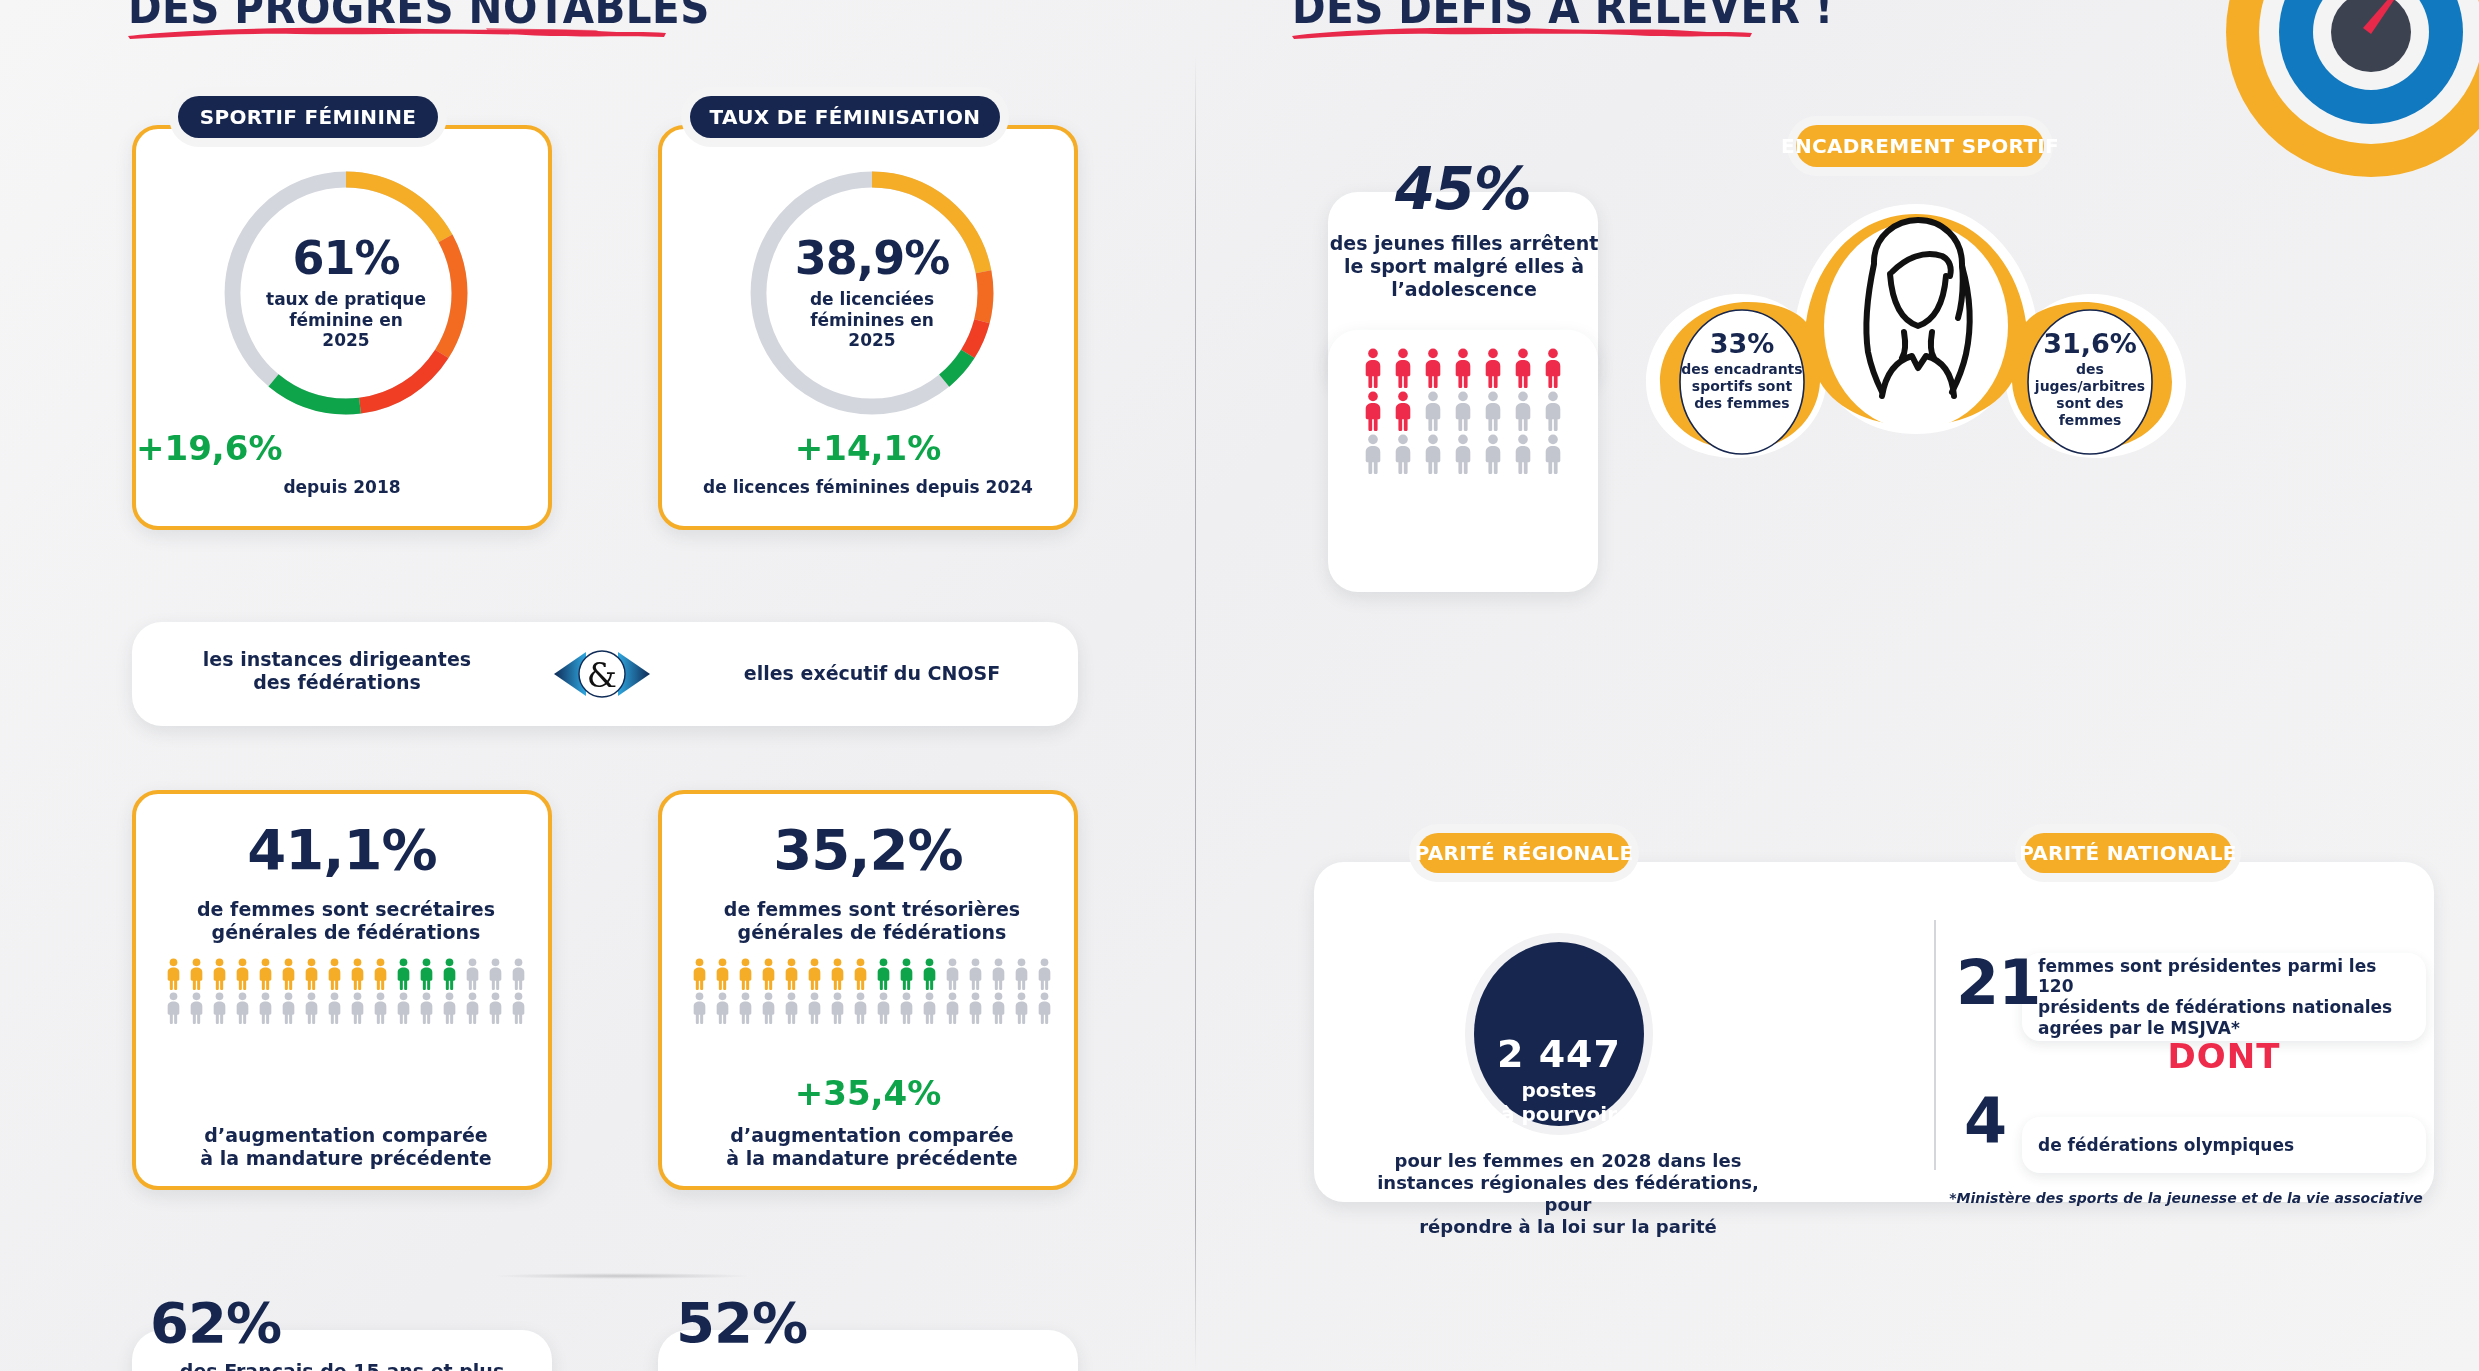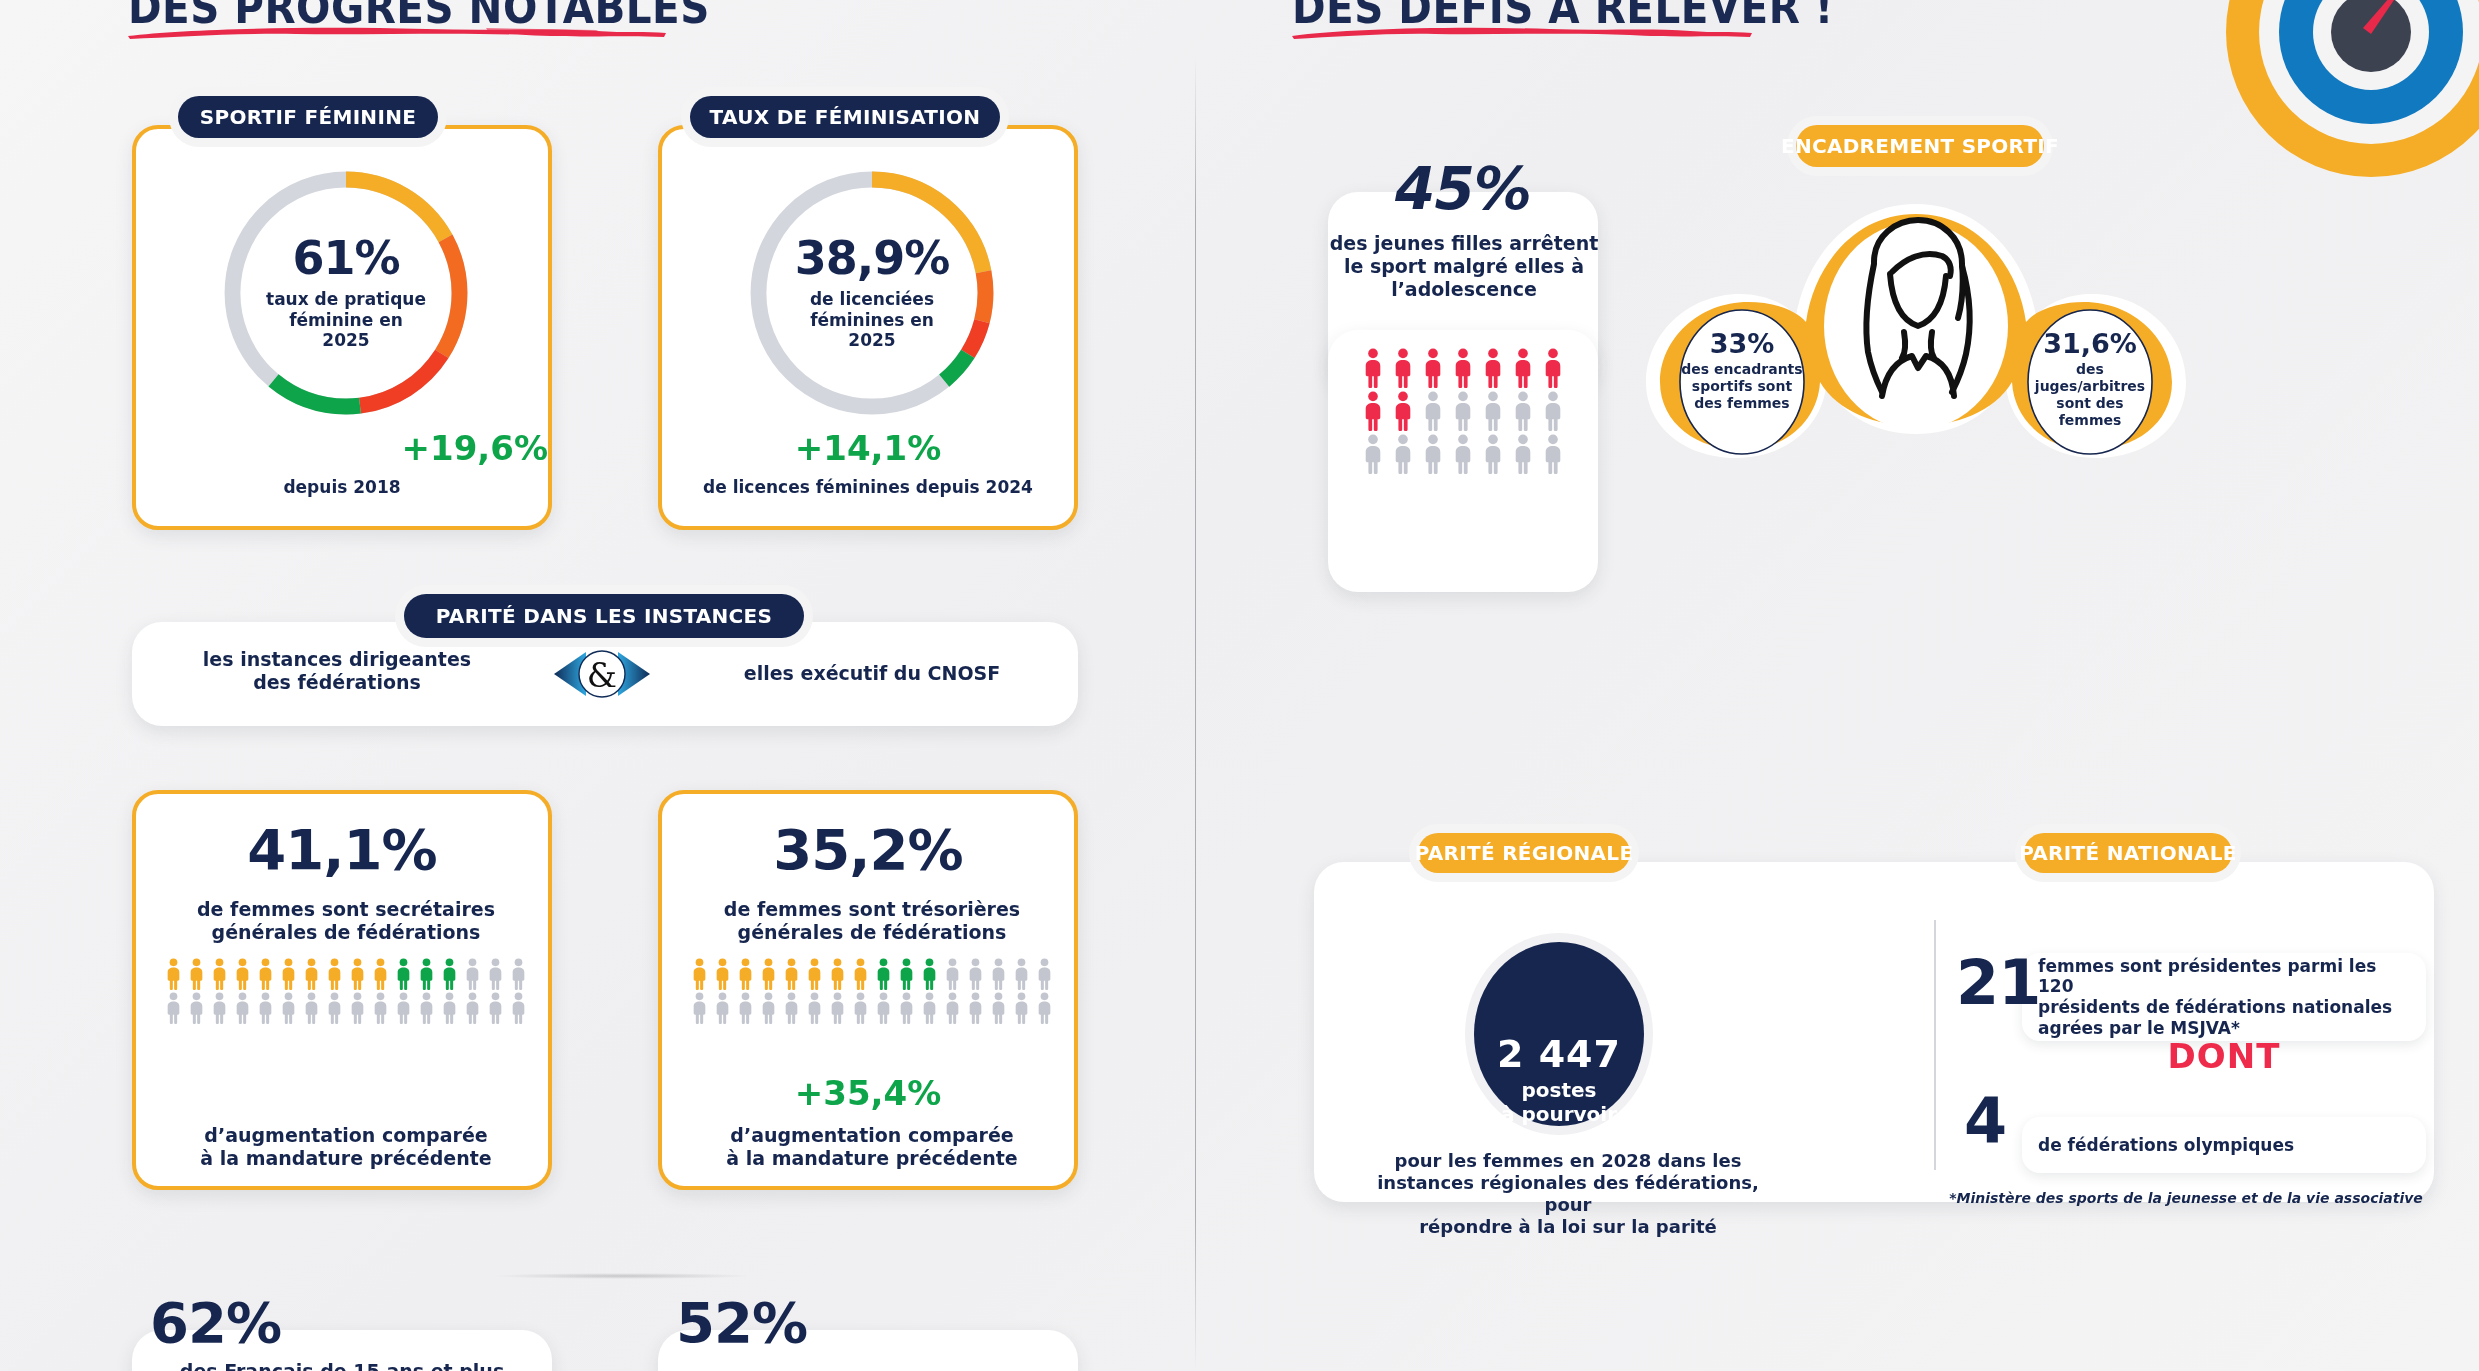--- a/index.html
+++ b/index.html
@@ -123,21 +123,21 @@
           <circle cx="50" cy="50" r="43" fill="none" stroke="#0ea54a" stroke-width="6" stroke-dasharray="35.1 235" stroke-dashoffset="-129.6"></circle>
         </g>
       </svg>
       <div class="center">
         <div class="pct">61%</div>
         <div class="sub" style="white-space:pre-line;">taux de pratique
 féminine en
 2025</div>
       </div>
     </div>
-    <div class="green-num" style="position:absolute; left:0; top:302px; width:100%; text-align:right; font-size:34px;">+19,6%</div>
+    <div class="green-num" style="position:absolute; left:0; top:302px; width:100%; text-align:left; font-size:34px;">+19,6%</div>
     <div class="body-txt" style="position:absolute; left:0; top:348px; width:100%; font-size:17px;">depuis 2018</div>
   </div>
 
   <div class="badge navy" style="left:690px; top:96px; width:310px; height:42px;">TAUX DE FÉMINISATION</div>
 
   <div class="card outlined" style="left:658px; top:125px; width:420px; height:405px;">
     <div class="donut" style="left:78px; top:32px; width:264px; height:264px;">
       <svg width="264" height="264" viewBox="0 0 100 100" style="position:absolute;left:0;top:0;">
         <g transform="rotate(-90 50 50)">
           <circle cx="50" cy="50" r="43" fill="none" stroke="#d3d6dd" stroke-width="6"></circle>
@@ -151,21 +151,20 @@
         <div class="pct">38,9%</div>
         <div class="sub" style="white-space:pre-line;">de licenciées
 féminines en
 2025</div>
       </div>
     </div>
     <div class="green-num" style="position:absolute; left:0; top:302px; width:100%; text-align:center; font-size:34px;">+14,1%</div>
     <div class="body-txt" style="position:absolute; left:0; top:348px; width:100%; font-size:17px;">de licences féminines depuis 2024</div>
   </div>
 
-  <div class="badge navy" style="left:404px; top:594px; width:400px; height:44px;">PARITÉ DANS LES INSTANCES</div>
 
   <div class="card plain" style="left:132px; top:622px; width:946px; height:104px;">
     <div class="body-txt" style="position:absolute; left:40px; top:26px; width:330px; font-size:19px; white-space:pre-line;">les instances dirigeantes
 des fédérations</div>
 
     <div class="amp-wrap" style="left:400px; top:18px; width:140px; height:68px;">
       <svg width="140" height="68" viewBox="0 0 140 68">
         <defs>
           <linearGradient id="ga1" x1="0" y1="0" x2="1" y2="0">
             <stop offset="0" stop-color="#0f2b57"></stop>

